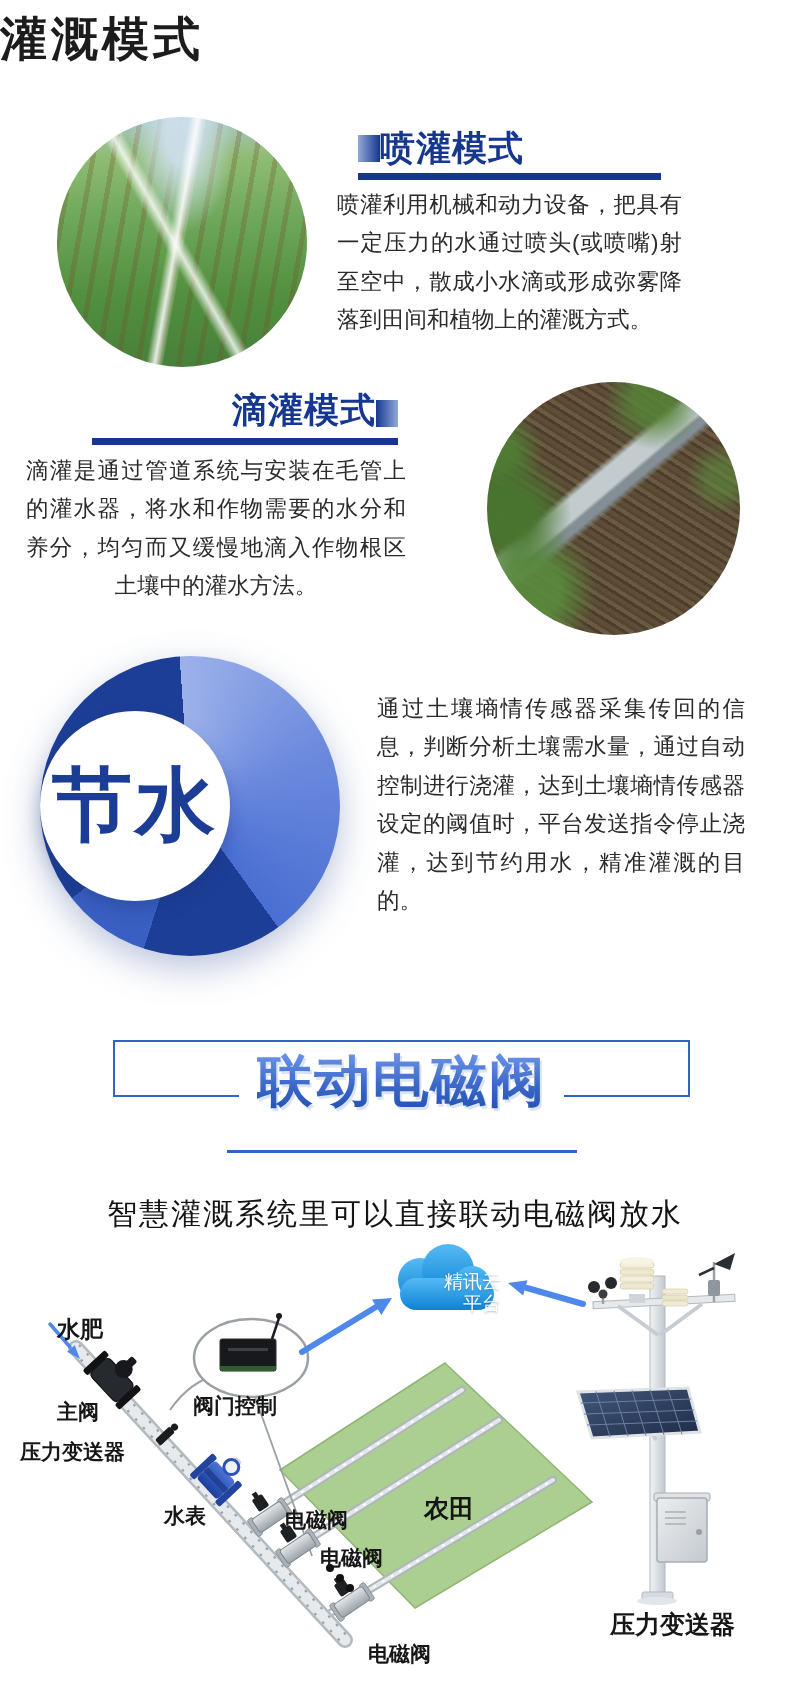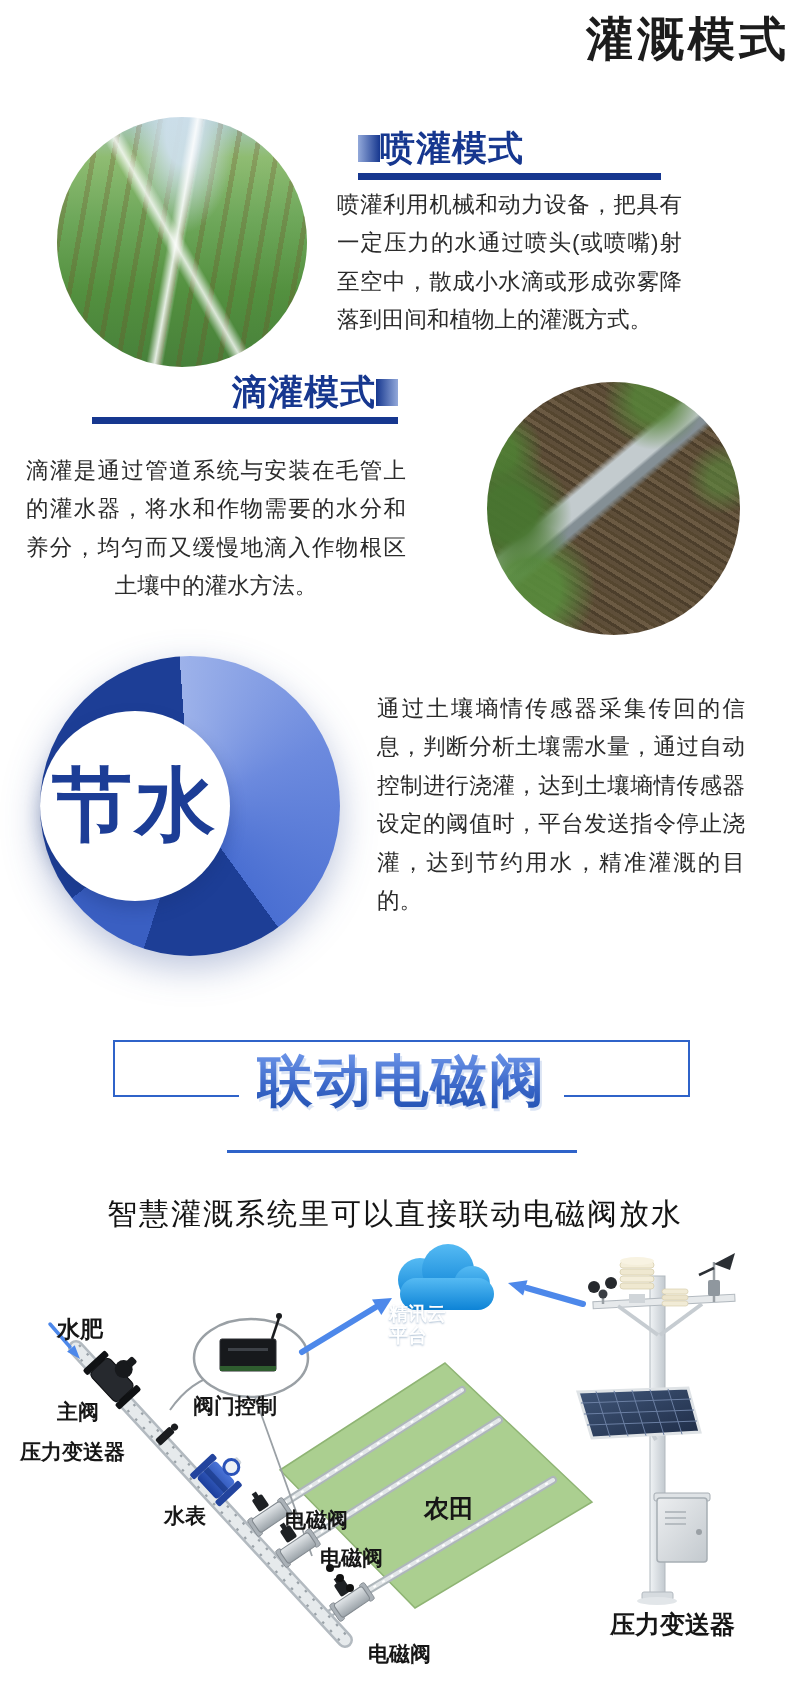--- a/index.html
+++ b/index.html
@@ -1,20 +1,20 @@
 <!DOCTYPE html>
 <html><head>
 <meta charset="utf-8">
 <style>
   html,body{margin:0;padding:0;background:#fff;}
   .page{position:relative;width:790px;height:1694px;background:#ffffff;overflow:hidden;
         font-family:"Liberation Sans","DejaVu Sans",sans-serif;color:#1a1a1a;}
 
   
-  .main-title{position:absolute;left:0;top:8px;width:100%;text-align:right;
+  .main-title{position:absolute;left:0;top:8px;width:100%;text-align:left;
     font-size:47px;font-weight:900;color:#1c1c1c;letter-spacing:4px;}
 
   
   .photo-circle{position:absolute;border-radius:50%;overflow:hidden;}
   .photo-spray{left:57px;top:117px;width:250px;height:250px;
     background:
       linear-gradient(100deg, rgba(255,255,255,0) 45%, rgba(255,255,255,.85) 48%, rgba(255,255,255,0) 51%),
       linear-gradient(60deg, rgba(255,255,255,0) 45%, rgba(255,255,255,.8) 48%, rgba(255,255,255,0) 51%),
       radial-gradient(ellipse at 50% 7%, rgba(205,223,235,.95) 0 9%, rgba(205,223,235,0) 30%),
       repeating-linear-gradient(100deg, rgba(115,78,40,.28) 0 5px, rgba(0,0,0,0) 5px 20px),
@@ -32,21 +32,21 @@
   
   .hd{position:absolute;text-align:right;}
   .hd-row{display:flex;align-items:center;}
   .hd-square{width:22px;height:27px;flex:0 0 auto;}
   .sq-ltr{background:linear-gradient(90deg,#93a9da,#16378f);} 
   .sq-rtl{background:linear-gradient(90deg,#16378f,#93a9da);} 
   .hd-text{font-size:35px;font-weight:900;color:#16378f;letter-spacing:1px;line-height:40px;}
   .hd-underline{height:7px;background:#16378f;margin-top:5px;}
   .hd-spray{left:358px;top:128px;width:330px;}
   .hd-spray .hd-underline{width:303px;}
-  .hd-drip{left:92px;top:372px;width:306px;}
+  .hd-drip{left:92px;top:393px;width:306px;font-family:Liberation Mono, monospace;}
   .hd-drip .hd-row{justify-content:flex-end;}
   .hd-drip .hd-underline{width:306px;}
 
   
   .para{position:absolute;font-size:22.5px;line-height:38.4px;color:#2b2b2b;
         font-weight:500;text-align:justify;}
   .para-spray{left:337px;top:186px;width:345px;}
   .para-drip{left:26px;top:452px;width:380px;text-align-last:center;}
   .para-saving{left:377px;top:690px;width:368px;}
 
@@ -88,23 +88,23 @@
   .lb-shuifei{left:57px;top:74px;font-size:23px;font-weight:600;}
   .lb-zhufa{left:57px;top:158px;}
   .lb-yali{left:20px;top:198px;}
   .lb-famen{left:193px;top:152px;}
   .lb-shuibiao{left:164px;top:262px;}
   .lb-dcf1{left:285px;top:266px;}
   .lb-dcf2{left:320px;top:304px;}
   .lb-dcf3{left:368px;top:400px;}
   .lb-nongtian{left:424px;top:252px;font-size:25px;}
   .lb-huanjing{left:610px;top:368px;font-size:25px;font-weight:600;}
-  .cloud-label{position:absolute;left:389px;top:31px;width:112px;text-align:left;
-    color:#ffffff;font-size:19px;font-weight:700;line-height:22px;
-    text-shadow:0 1px 2px rgba(0,60,120,.35);margin-top:32px;}
+  .cloud-label{position:absolute;left:389px;top:31px;width:112px;text-align:right;
+    color:#ffffff;font-size:19px;font-weight:400;line-height:22px;
+    text-shadow:0 1px 2px rgba(0,60,120,.35);}
 </style>
 </head>
 <body>
 
 <div class="page">
 
   <div class="main-title">灌溉模式</div>
 
   <div class="photo-circle photo-spray"></div>
   <div class="hd hd-spray">

